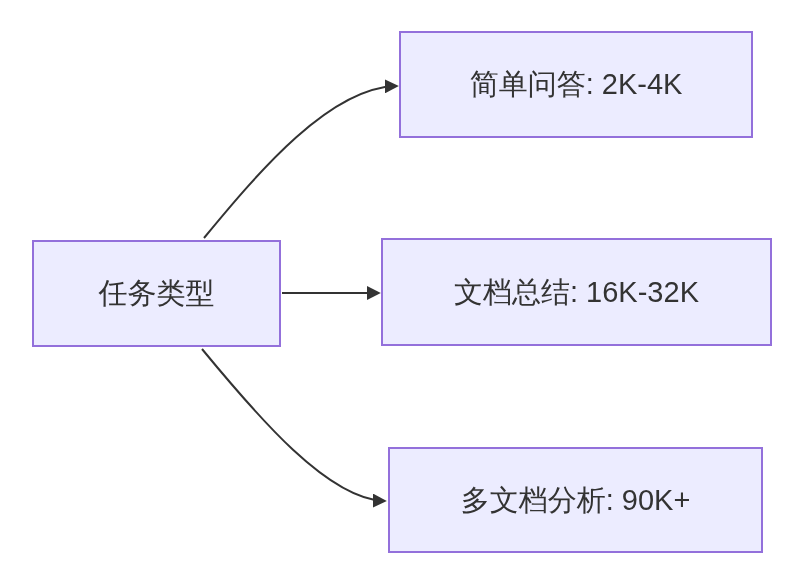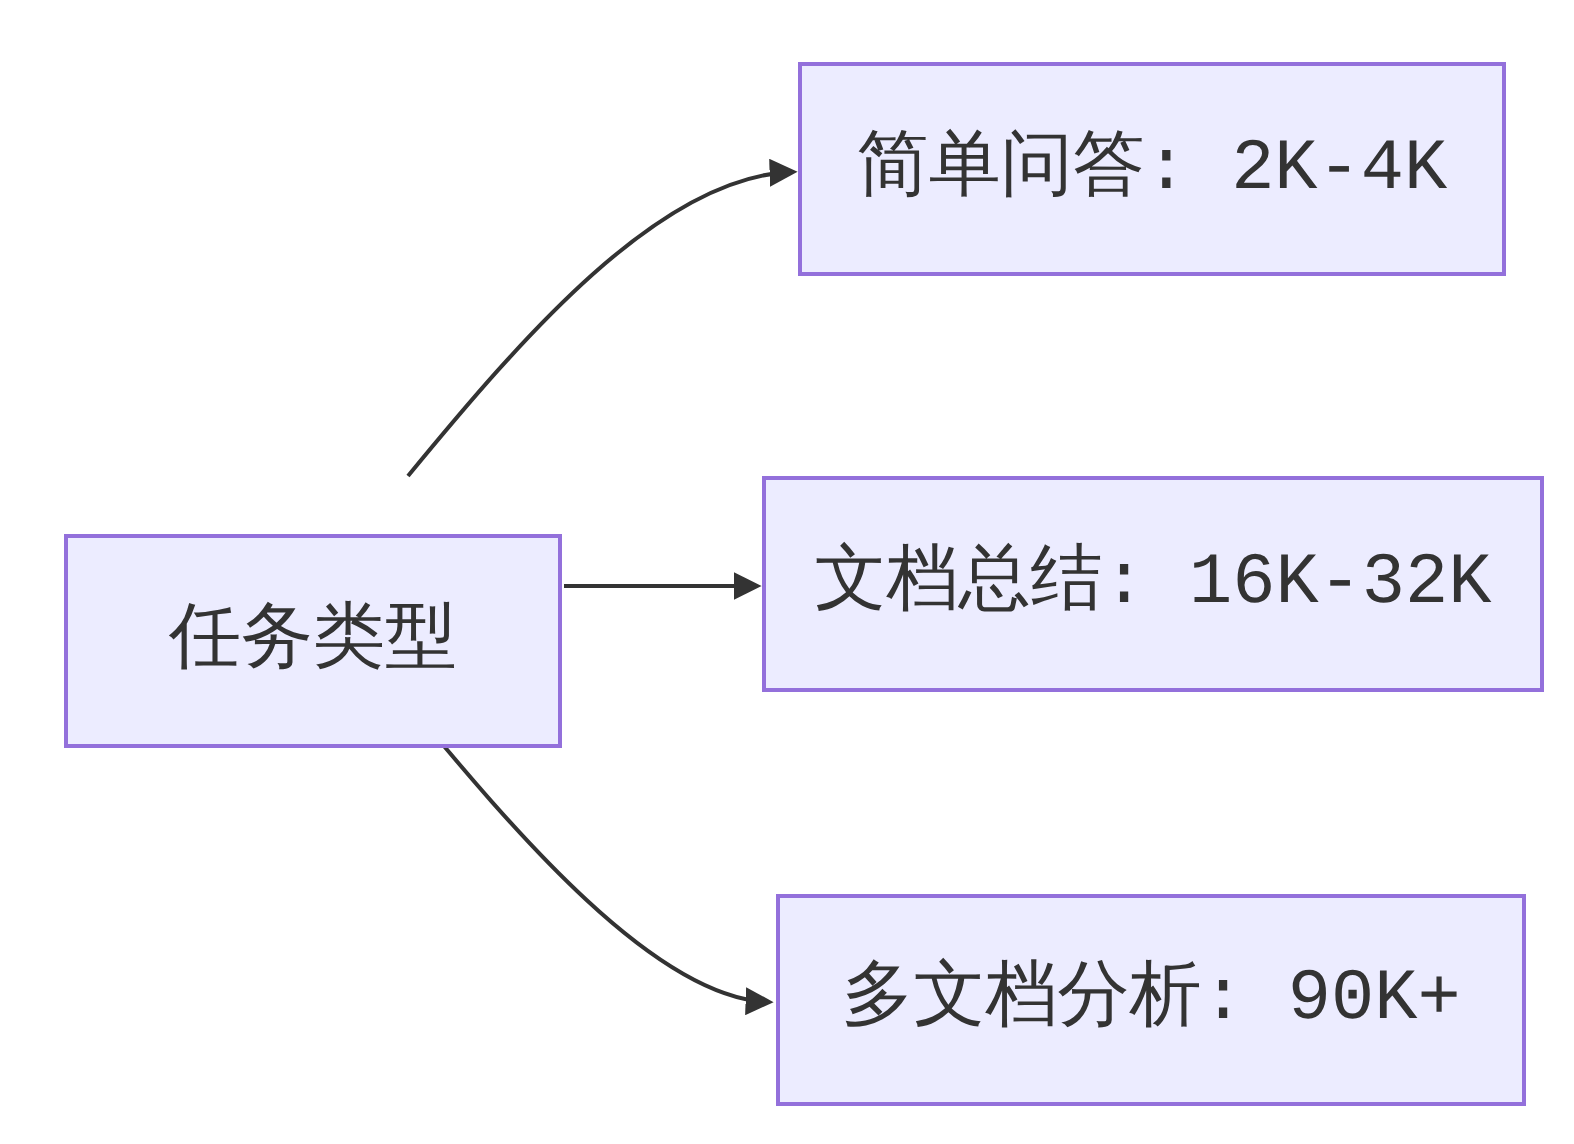--- a/index.html
+++ b/index.html
@@ -39,27 +39,26 @@
   .arrowhead { fill: var(--edge); }
   .node {
     position: absolute;
     z-index: 2;
     background: var(--node-fill);
     border: 2px solid var(--node-border);
     color: var(--text);
     display: flex;
     align-items: center;
     justify-content: center;
-    font-size: 36px;
+    font-size: 29px;
     line-height: 1.2;
     text-align: center;
     white-space: nowrap;
-    font-family: Liberation Mono, monospace;
   }
-  .node-root    { left: 32px;  top: 240px; width: 249px; height: 107px; margin-top: 27px; }
+  .node-root    { left: 32px;  top: 240px; width: 249px; height: 107px; }
   .node-branch0 { left: 399px; top: 31px;  width: 354px; height: 107px; }
   .node-branch1 { left: 381px; top: 238px; width: 391px; height: 108px; }
   .node-branch2 { left: 388px; top: 447px; width: 375px; height: 106px; }
 </style>
 </head>
 <body>
 
 <div class="canvas">
 
   <svg class="edges" viewBox="0 0 787 572" xmlns="http://www.w3.org/2000/svg">

